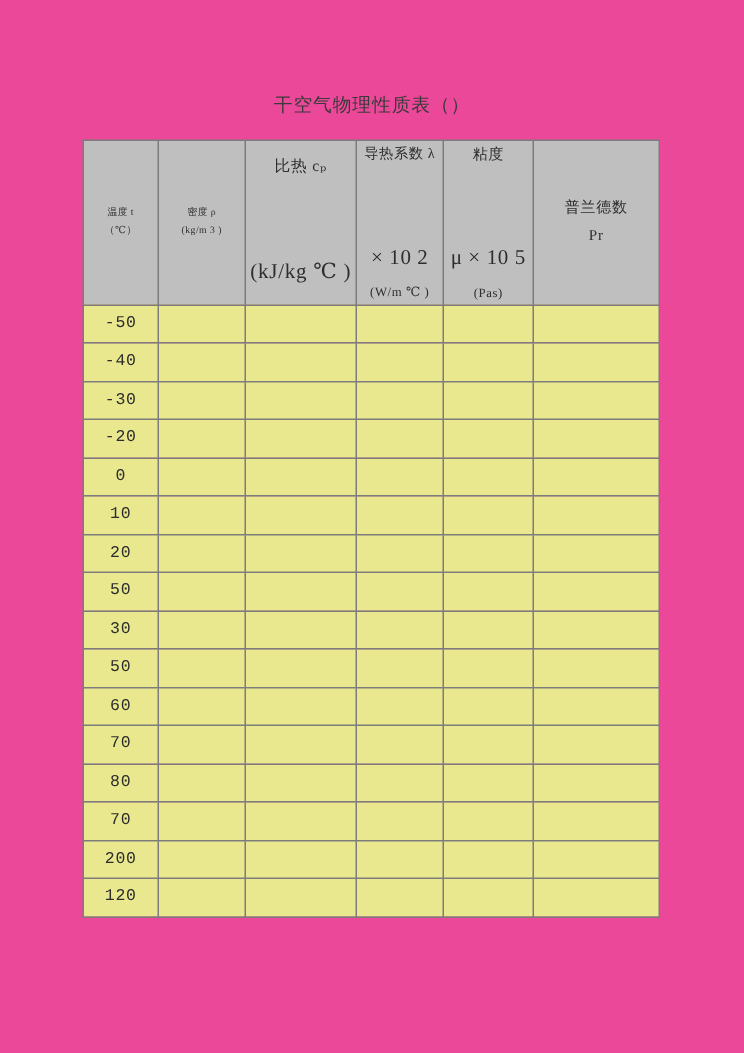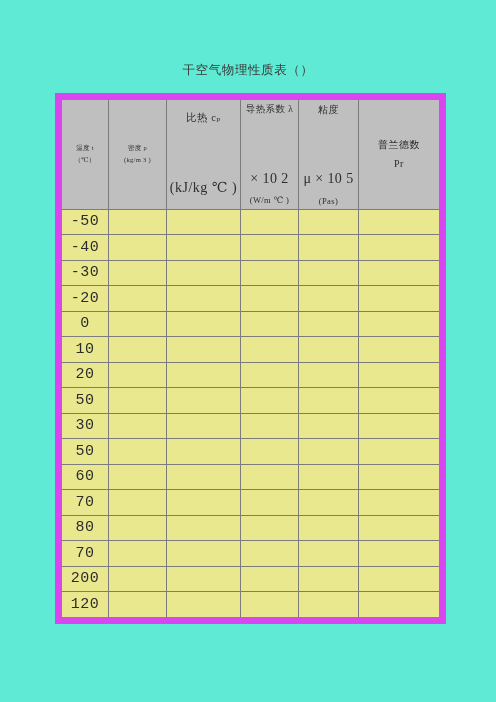--- a/index.html
+++ b/index.html
@@ -10,21 +10,21 @@
     width: 496px;
     height: 702px;
     background: #ffffff;
     font-family: "Liberation Serif", "DejaVu Serif", serif;
     overflow: hidden;
   }
   .page {
     position: relative;
     width: 496px;
     height: 702px;
-    background: #5eead4;
+    background: #ec4899;
   }
   .doc-title {
     position: absolute;
     left: 0;
     top: 62px;
     width: 496px;
     text-align: center;
     font-size: 12.5px;
     color: #3a3a3a;
     letter-spacing: 0.6px;
@@ -34,21 +34,21 @@
   .table-wrap {
     position: absolute;
     left: 55px;
     top: 93px;
     width: 384px;
   }
   table.props {
     border-collapse: collapse;
     table-layout: fixed;
     width: 384px;
-    border: 7px solid #d946ef;
+    border: 1px solid #d946ef;
     padding-left: 16px;
   }
   table.props th,
   table.props td {
     border: 1px solid #7c7c7c;
     padding: 0;
     margin: 0;
   }
   thead th {
     background: #bfbfbf;
@@ -73,21 +73,21 @@
   .h-pr .hline    { font-size: 10px; letter-spacing: 0.5px; }
   .h-cp .hline.sub, .h-lam .hline.sub, .h-mu .hline.sub { font-size: 14px; margin-top: 47px; }
   .h-lam .hline.sub2, .h-mu .hline.sub2 { font-size: 8.5px; }
 
   tbody td {
     background: #e9e88f;
     height: 24.5px;
   }
   td.c-temp {
     text-align: center;
-    font-size: 15px;
+    font-size: 11px;
     color: #2c2c2c;
     font-family: "Liberation Mono", "DejaVu Sans Mono", monospace;
     letter-spacing: 0.5px;
   }
   col.w-temp { width: 50px; }
   col.w-dens { width: 58px; }
   col.w-cp   { width: 74px; }
   col.w-lam  { width: 58px; }
   col.w-mu   { width: 60px; }
   col.w-pr   { width: 84px; }

